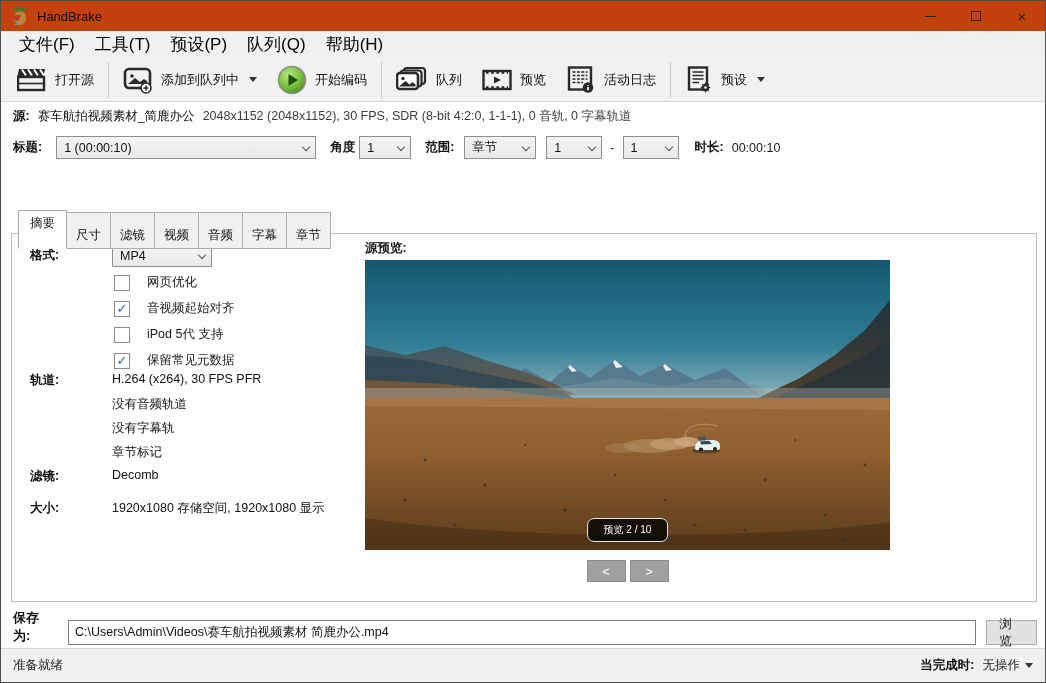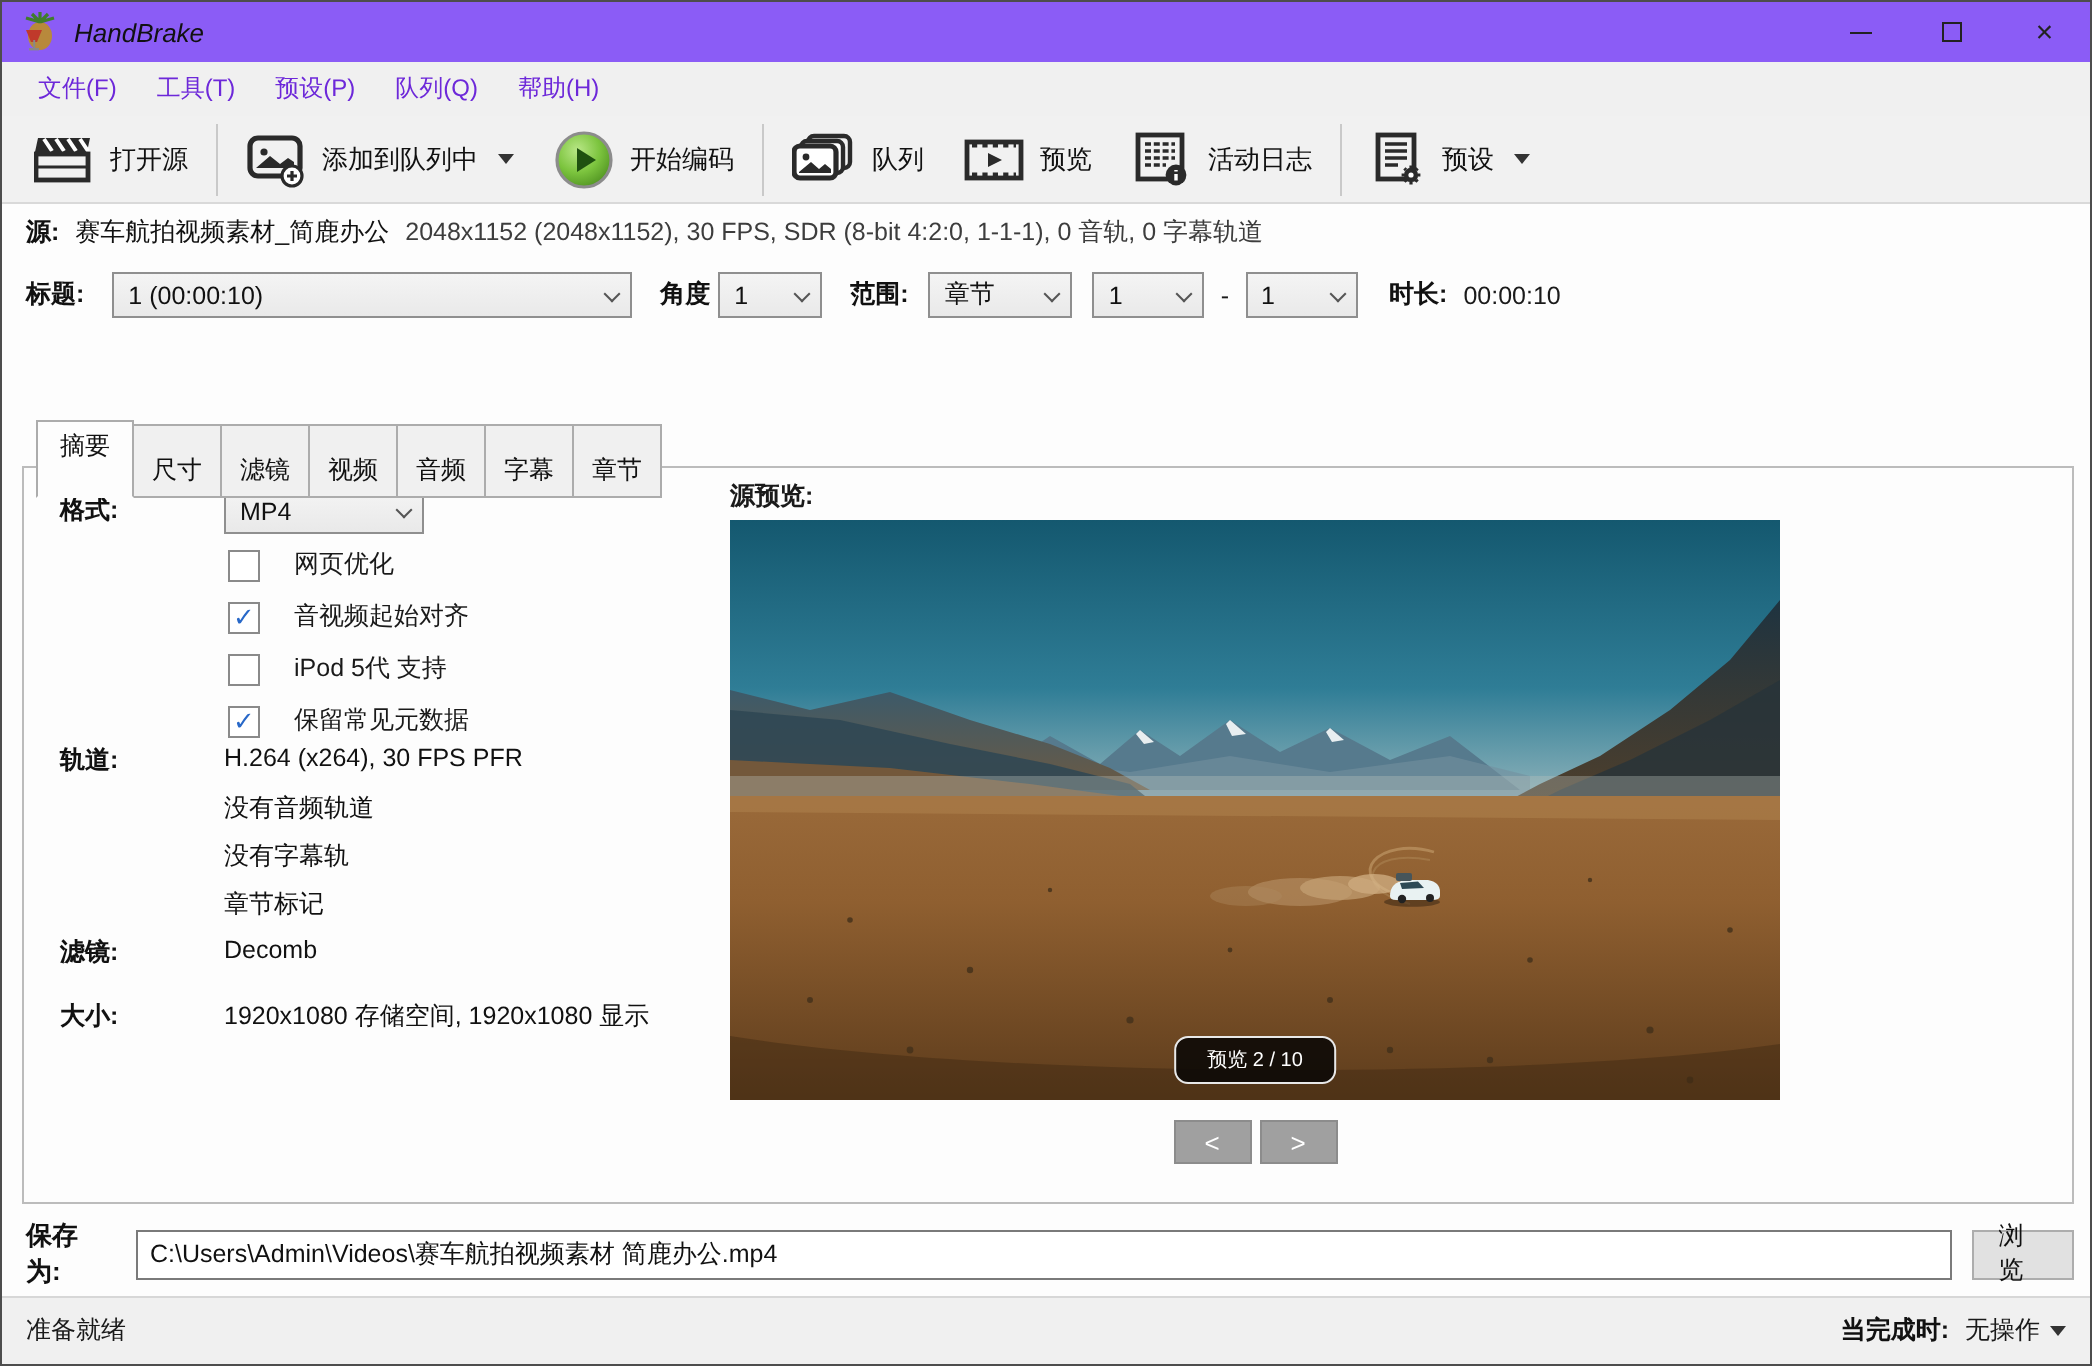--- a/index.html
+++ b/index.html
@@ -1,31 +1,31 @@
 <!DOCTYPE html>
 <html><head>
 <meta charset="utf-8">
 <style>
   * { margin:0; padding:0; box-sizing:border-box; }
   html,body { width:1046px; height:683px; }
   body { font-family:"Liberation Sans","DejaVu Sans",sans-serif; font-size:13px; color:#1a1a1a; background:#fff; }
   #window { position:relative; width:1046px; height:683px; background:#fdfdfd; border:1px solid #4d4d4d; overflow:hidden; }
 
   
-  .titlebar { position:absolute; left:0; top:0; width:100%; height:30px; background:#8b5cf6; display:flex; align-items:center;font-style:italic; }
+  .titlebar { position:absolute; left:0; top:0; width:100%; height:30px; background:#c2410c; display:flex; align-items:center; }
   .titlebar .app-title { margin-left:8px; font-size:13px; color:#111; }
   .win-controls { position:absolute; right:0; top:0; height:30px; display:flex; }
   .win-btn { width:46px; height:30px; display:flex; align-items:center; justify-content:center; color:#222; }
   .min-glyph { width:11px; height:1px; background:#222; display:block; }
   .max-glyph { width:10px; height:10px; border:1px solid #222; display:block; }
   .close-glyph { font-size:15px; line-height:1; }
 
   
   .menubar { position:absolute; left:0; top:30px; width:100%; height:27px; background:#f0f0f0; display:flex; align-items:center; padding-left:8px; }
-  .menu-item { padding:20px 10px; font-size:12px; color:#6d28d9; }
+  .menu-item { padding:20px 10px; font-size:17px; color:#000000; }
 
   
   .toolbar { position:absolute; left:0; top:57px; width:100%; height:44px; background:#f1f1f1; border-bottom:1px solid #d9d9d9; display:flex; align-items:center; padding-left:6px; }
   .tb-btn { display:flex; align-items:center; gap:8px; padding:4px 10px; height:38px; color:#111; font-size:13px; }
   .tb-sep { width:1px; height:36px; background:#c9c9c9; margin:0 4px; }
   .tb-icon { display:block; }
   .dd-arrow { width:0; height:0; border-left:4px solid transparent; border-right:4px solid transparent; border-top:5px solid #333; margin-left:2px; }
 
   
   .lbl { font-weight:bold; color:#111; }
@@ -56,21 +56,21 @@
 
   
   .preview-label { position:absolute; left:353px; top:6px; font-weight:bold; font-size:12.5px; }
   .preview-box { position:absolute; left:353px; top:26px; width:525px; height:290px; background:#000; }
   .preview-box svg { display:block; }
   .preview-overlay { position:absolute; left:50%; bottom:8px; transform:translateX(-50%); background:rgba(10,8,6,0.88); border:1px solid #e8e8e8; border-radius:7px; color:#fff; font-size:10px; padding:4px 16px; white-space:nowrap; }
   .preview-nav { position:absolute; left:353px; top:326px; width:525px; display:flex; justify-content:center; gap:4px; }
   .nav-btn { width:39px; height:22px; background:#a0a0a0; border:1px solid #8c8c8c; color:#fff; font-size:13px; display:flex; align-items:center; justify-content:center; }
 
   
-  .save-row { position:absolute; left:12px; top:608px; width:1024px; display:flex; align-items:center; }
+  .save-row { position:absolute; left:12px; top:608px; width:1024px; display:flex; align-items:flex-end; }
   .save-input { width:916px; height:25px; background:#fff; border:1px solid #7a7a7a; font-size:12.5px; padding:0 6px; color:#111; display:flex; align-items:center; overflow:hidden; white-space:nowrap; }
   .browse-btn { margin-left:10px; }
 
   
   .statusbar { position:absolute; left:0; bottom:0; width:100%; height:34px; background:#f0f0f0; border-top:1px solid #d7d7d7; display:flex; align-items:center; padding:0 12px; font-size:12.5px; }
   .status-right { margin-left:auto; display:flex; align-items:center; gap:8px; }
   .sb-dd-arrow { width:0; height:0; border-left:4px solid transparent; border-right:4px solid transparent; border-top:5px solid #333; margin-left:2px; }
 </style>
 </head>
 <body>

